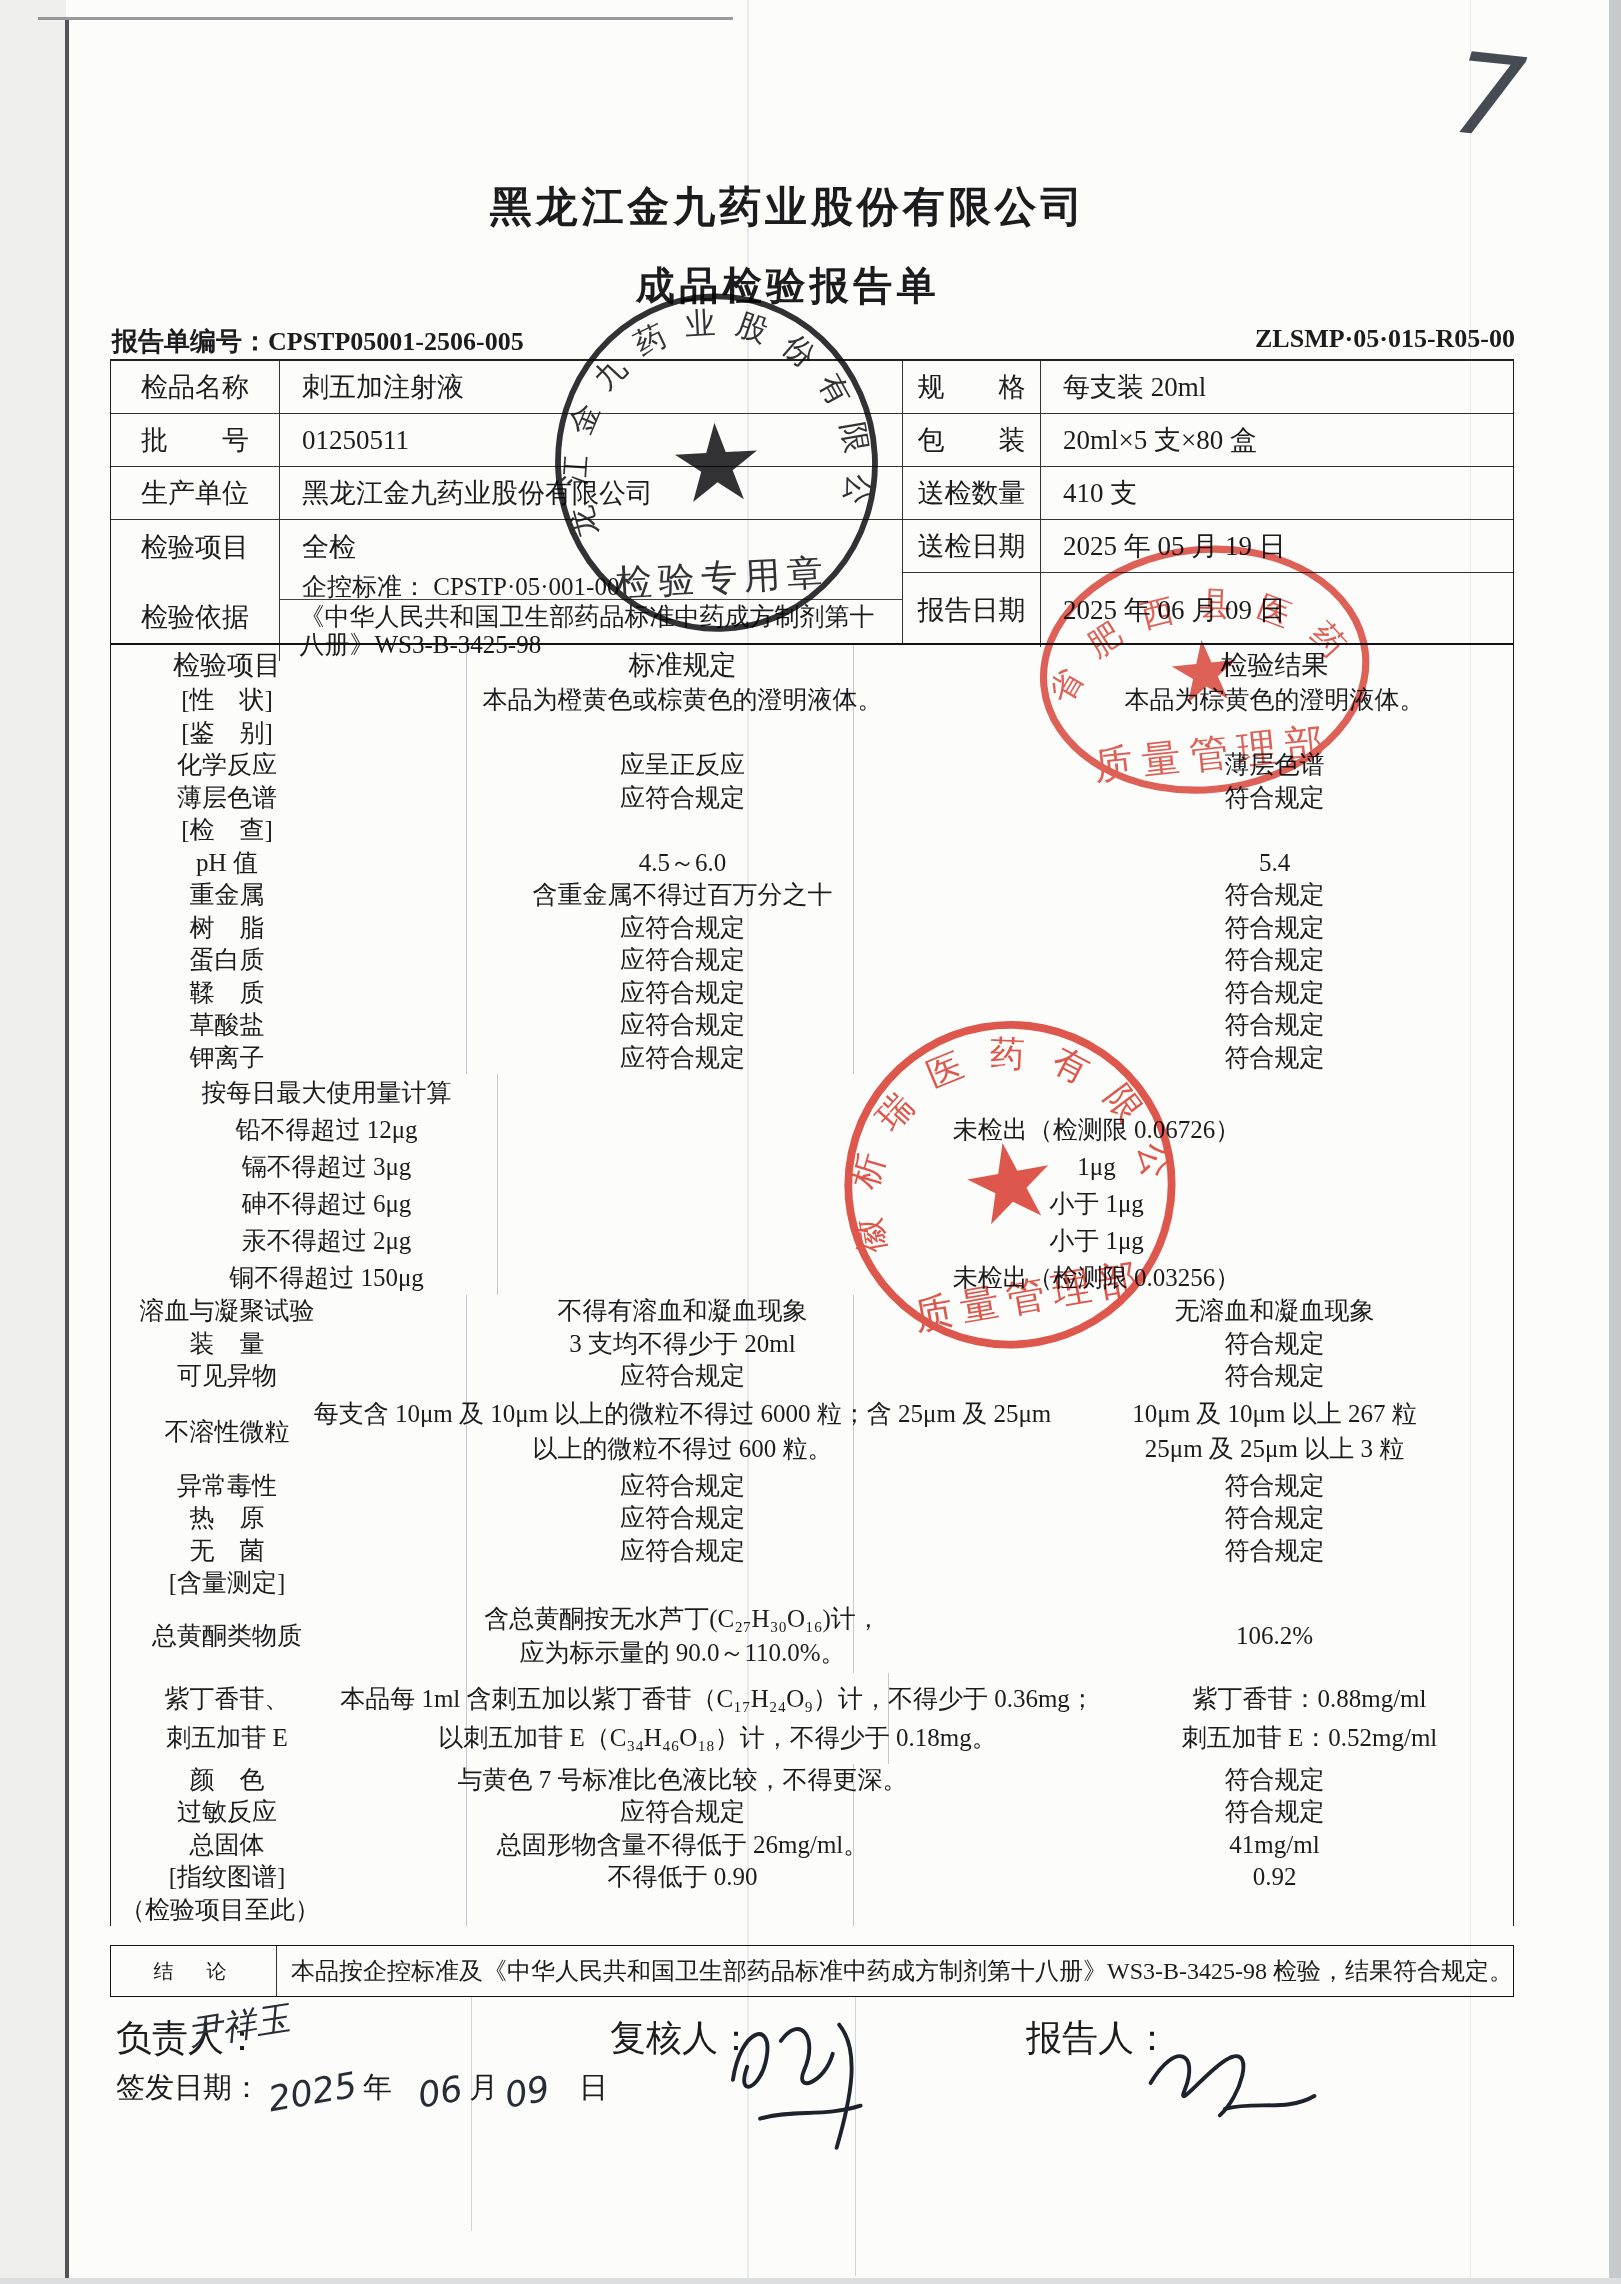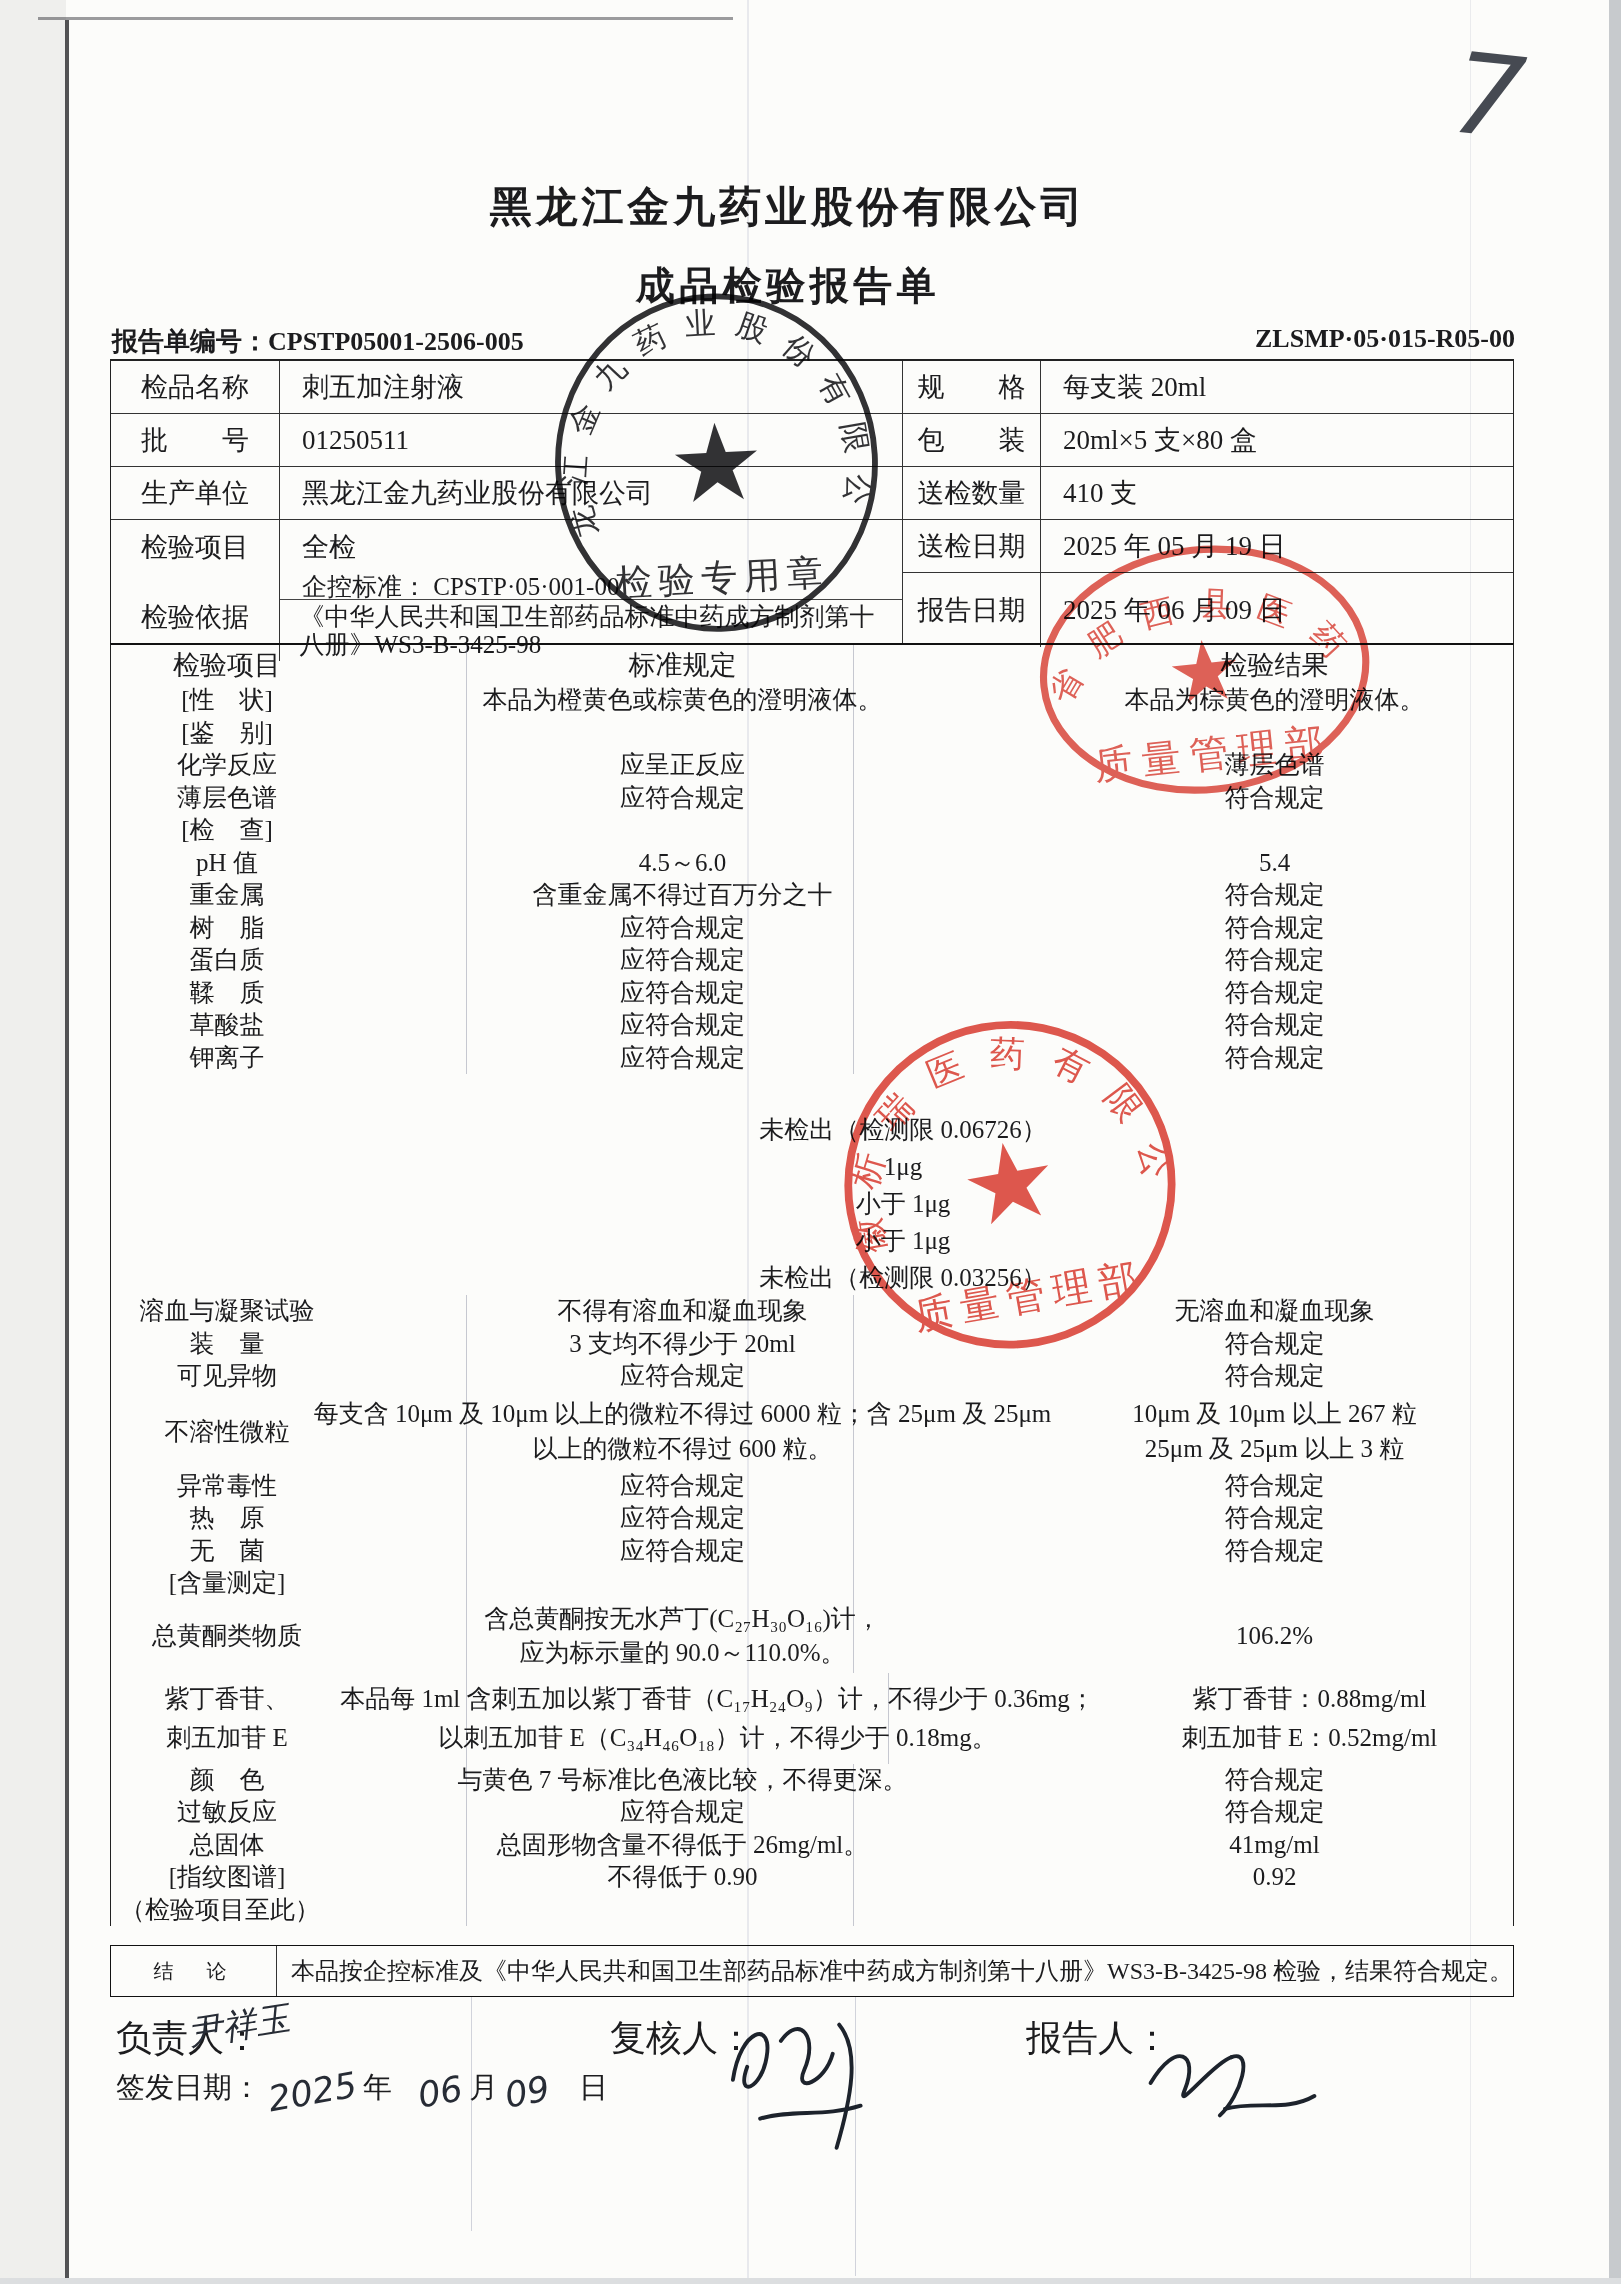--- a/index.html
+++ b/index.html
@@ -228,20 +228,26 @@
         <div class="mcell c1">草酸盐</div>
         <div class="mcell c2">应符合规定</div>
         <div class="mcell c3">符合规定</div>
       </div>
         <div class="mrow">
         <div class="mcell c1">钾离子</div>
         <div class="mcell c2">应符合规定</div>
         <div class="mcell c3">符合规定</div>
       </div>
         <div class="mrow">
+        <div class="mcell c2">按每日最大使用量计算
+铅不得超过 12μg
+镉不得超过 3μg
+砷不得超过 6μg
+汞不得超过 2μg
+铜不得超过 150μg</div>
         <div class="mcell c3">
 未检出（检测限 0.06726）
 1μg
 小于 1μg
 小于 1μg
 未检出（检测限 0.03256）</div>
       </div>
         <div class="mrow">
         <div class="mcell c1">溶血与凝聚试验</div>
         <div class="mcell c2">不得有溶血和凝血现象</div>

